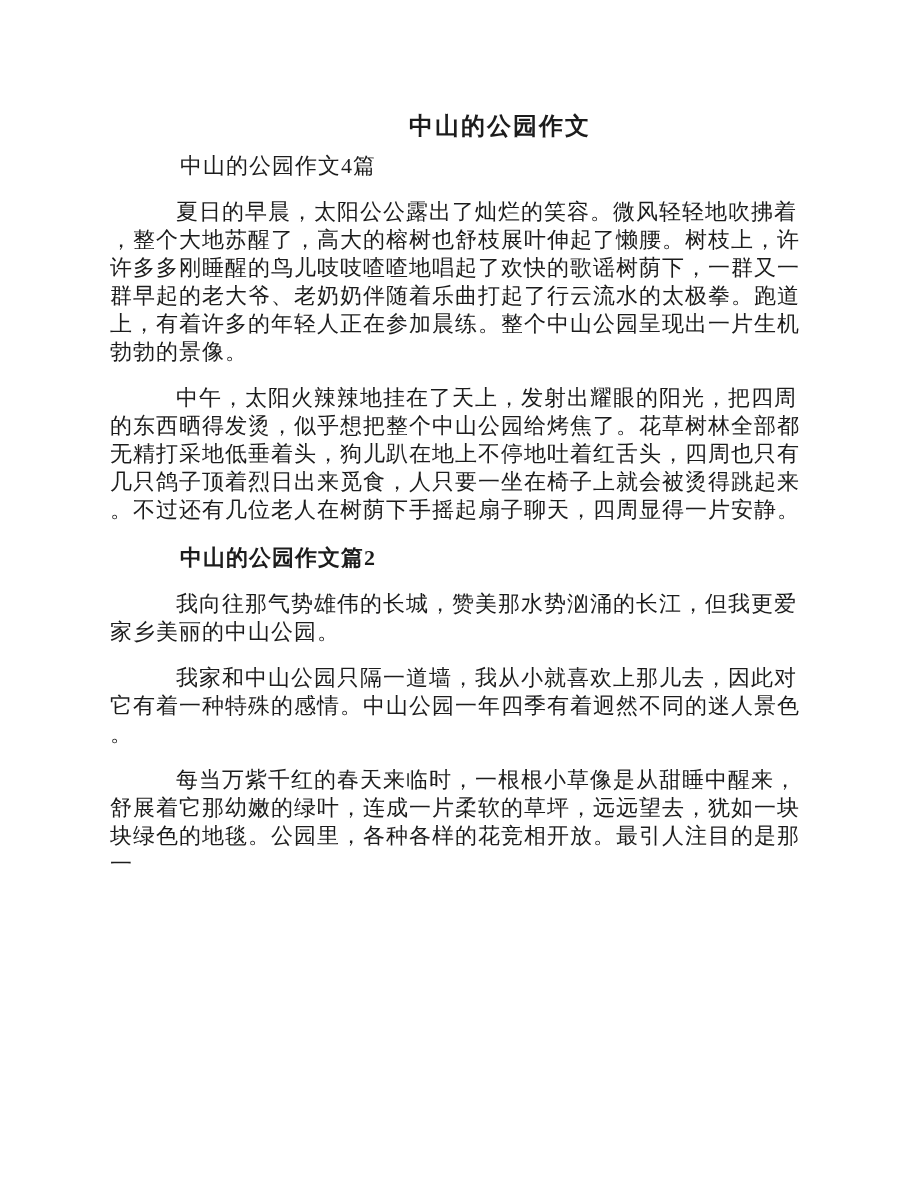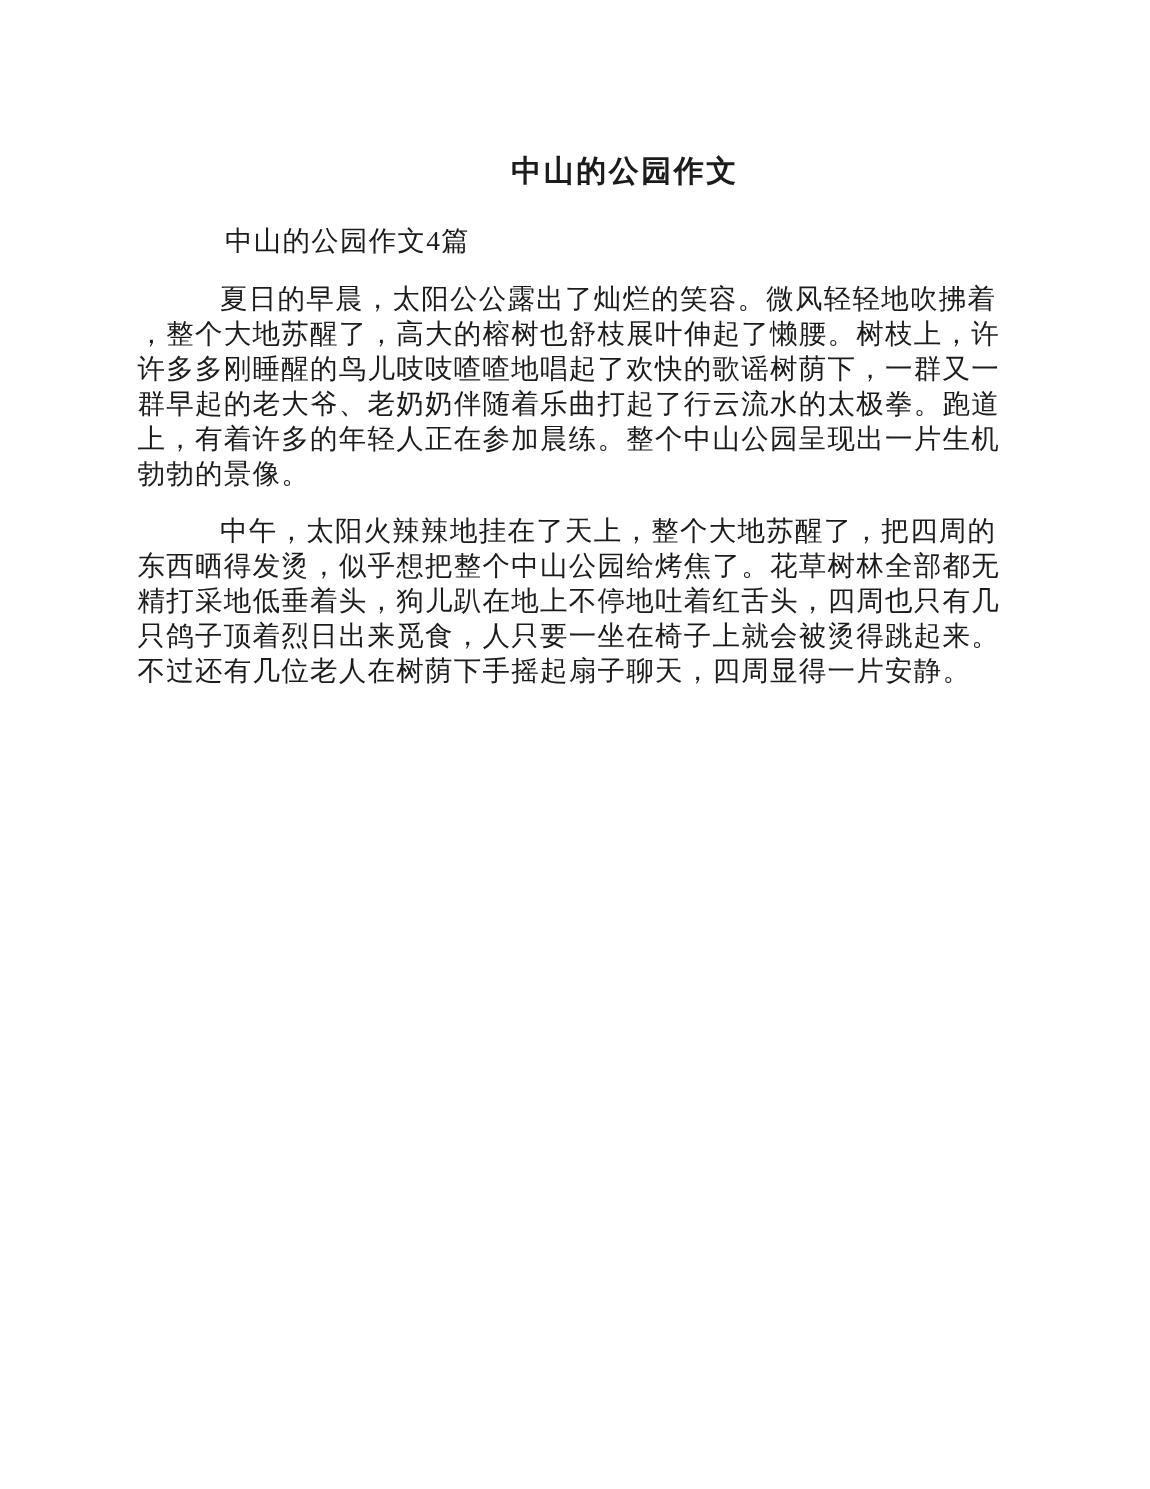--- a/index.html
+++ b/index.html
@@ -8,29 +8,29 @@
     width: 920px;
     height: 1191px;
     box-sizing: border-box;
     background: #ffffff;
     padding: 112px 110px 0 110px;
     overflow: hidden;
     font-family: "Liberation Serif", "DejaVu Serif", serif;
     color: #1c1c1c;
   }
   .doc-title {
-    margin: 12px 0 0 80px;
+    margin: 0 0 0 80px;
     font-size: 24px;
     font-weight: bold;
     text-align: center;
     line-height: 28px;
     letter-spacing: 2px;
   }
   .doc-subtitle {
-    margin-top: 27px;
+    margin-top: 12px;
     padding-left: 70px;
     font-size: 22px;
     line-height: 28px;
     letter-spacing: 1px;
   }
   .section-heading {
     margin: 20px 0 0 0;
     padding-left: 70px;
     font-size: 22px;
     font-weight: bold;
@@ -53,17 +53,23 @@
 <body>
 
 <div class="page">
 
   <h1 class="doc-title">中山的公园作文</h1>
 
   <div class="doc-subtitle">中山的公园作文4篇</div>
 
   <section>
     <p class="essay-paragraph">夏日的早晨，太阳公公露出了灿烂的笑容。微风轻轻地吹拂着，整个大地苏醒了，高大的榕树也舒枝展叶伸起了懒腰。树枝上，许许多多刚睡醒的鸟儿吱吱喳喳地唱起了欢快的歌谣树荫下，一群又一群早起的老大爷、老奶奶伴随着乐曲打起了行云流水的太极拳。跑道上，有着许多的年轻人正在参加晨练。整个中山公园呈现出一片生机勃勃的景像。</p>
-    <p class="essay-paragraph">中午，太阳火辣辣地挂在了天上，整个大地苏醒了，把四周的东西晒得发烫，似乎想把整个中山公园给烤焦了。花草树林全部都无精打采地低垂着头，狗儿趴在地上不停地吐着红舌头，四周也只有几只鸽子顶着烈日出来觅食，人只要一坐在椅子上就会被烫得跳起来。不过还有几位老人在树荫下手摇起扇子聊天，四周显得一片安静。</p>
+    <p class="essay-paragraph">中午，太阳火辣辣地挂在了天上，发射出耀眼的阳光，把四周的东西晒得发烫，似乎想把整个中山公园给烤焦了。花草树林全部都无精打采地低垂着头，狗儿趴在地上不停地吐着红舌头，四周也只有几只鸽子顶着烈日出来觅食，人只要一坐在椅子上就会被烫得跳起来。不过还有几位老人在树荫下手摇起扇子聊天，四周显得一片安静。</p>
   </section>
 
+  <section>
+    <h2 class="section-heading">中山的公园作文篇2</h2>
+    <p class="essay-paragraph">我向往那气势雄伟的长城，赞美那水势汹涌的长江，但我更爱家乡美丽的中山公园。</p>
+    <p class="essay-paragraph">我家和中山公园只隔一道墙，我从小就喜欢上那儿去，因此对它有着一种特殊的感情。中山公园一年四季有着迥然不同的迷人景色。</p>
+    <p class="essay-paragraph">每当万紫千红的春天来临时，一根根小草像是从甜睡中醒来，舒展着它那幼嫩的绿叶，连成一片柔软的草坪，远远望去，犹如一块块绿色的地毯。公园里，各种各样的花竞相开放。最引人注目的是那一</p>
+  </section>
 
 </div>
 
 </body></html>

